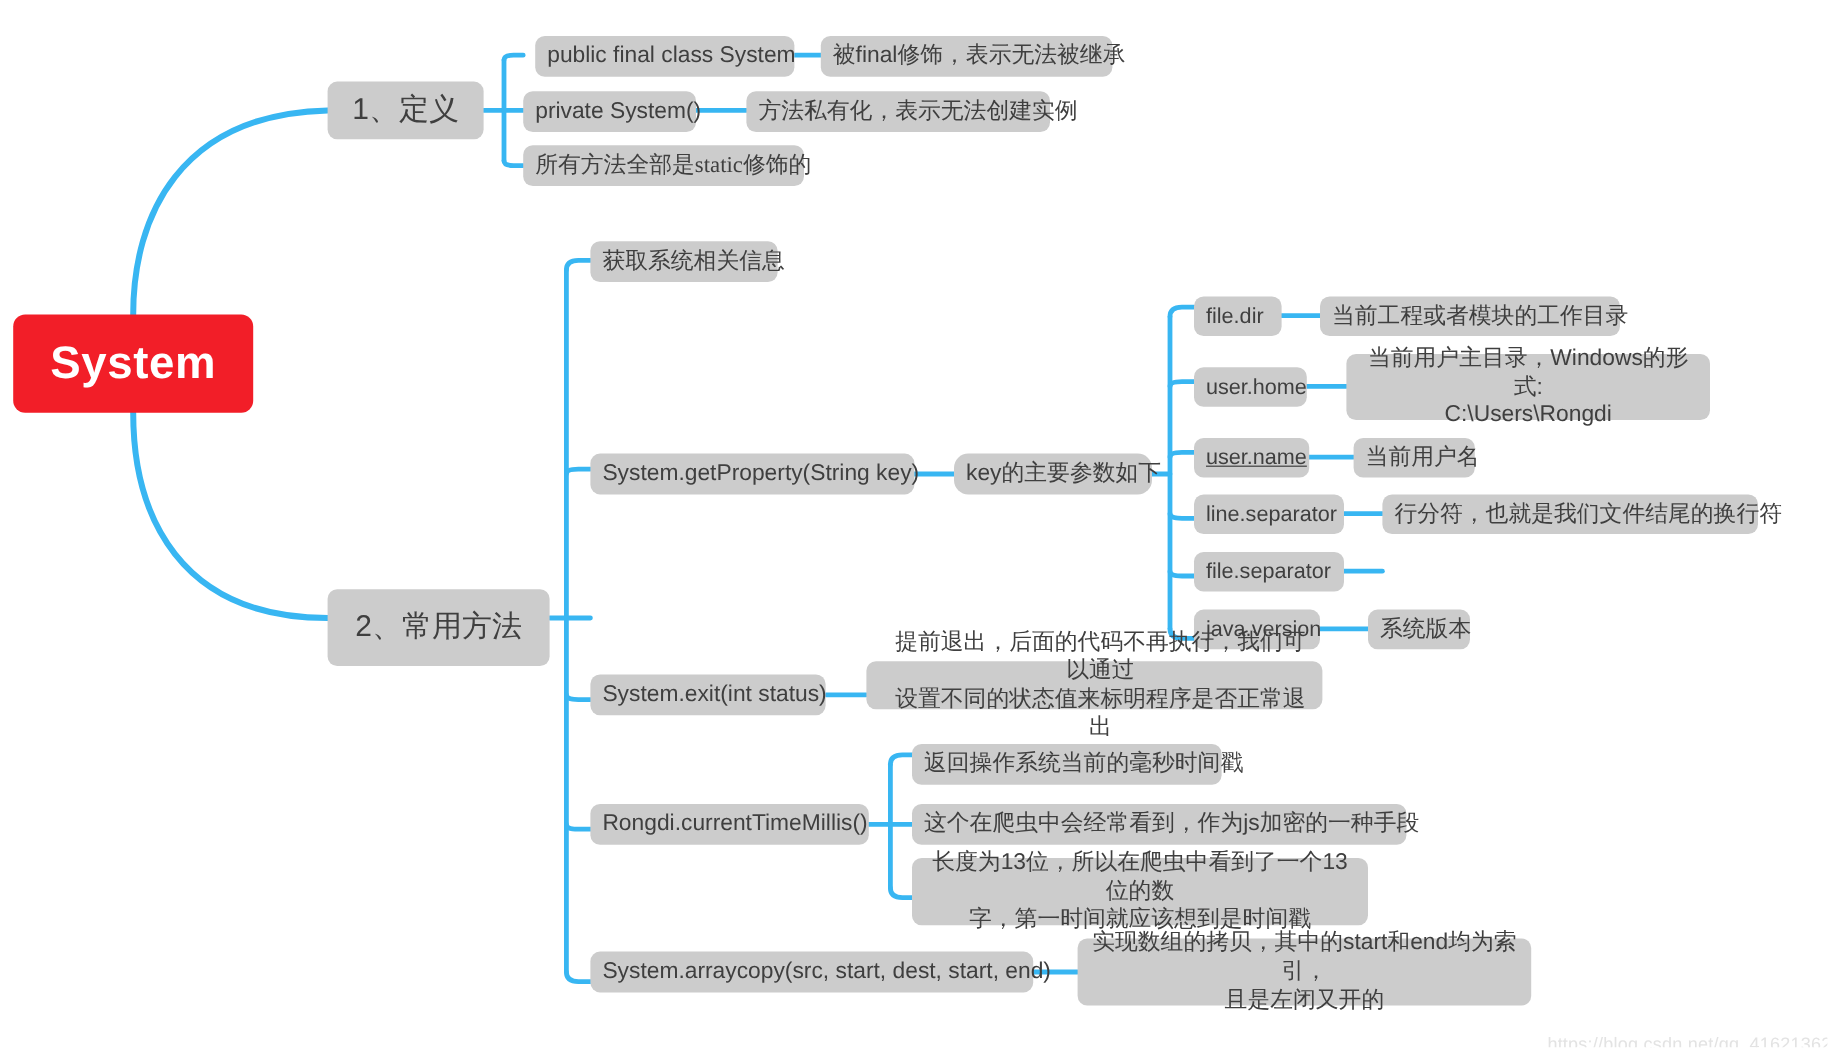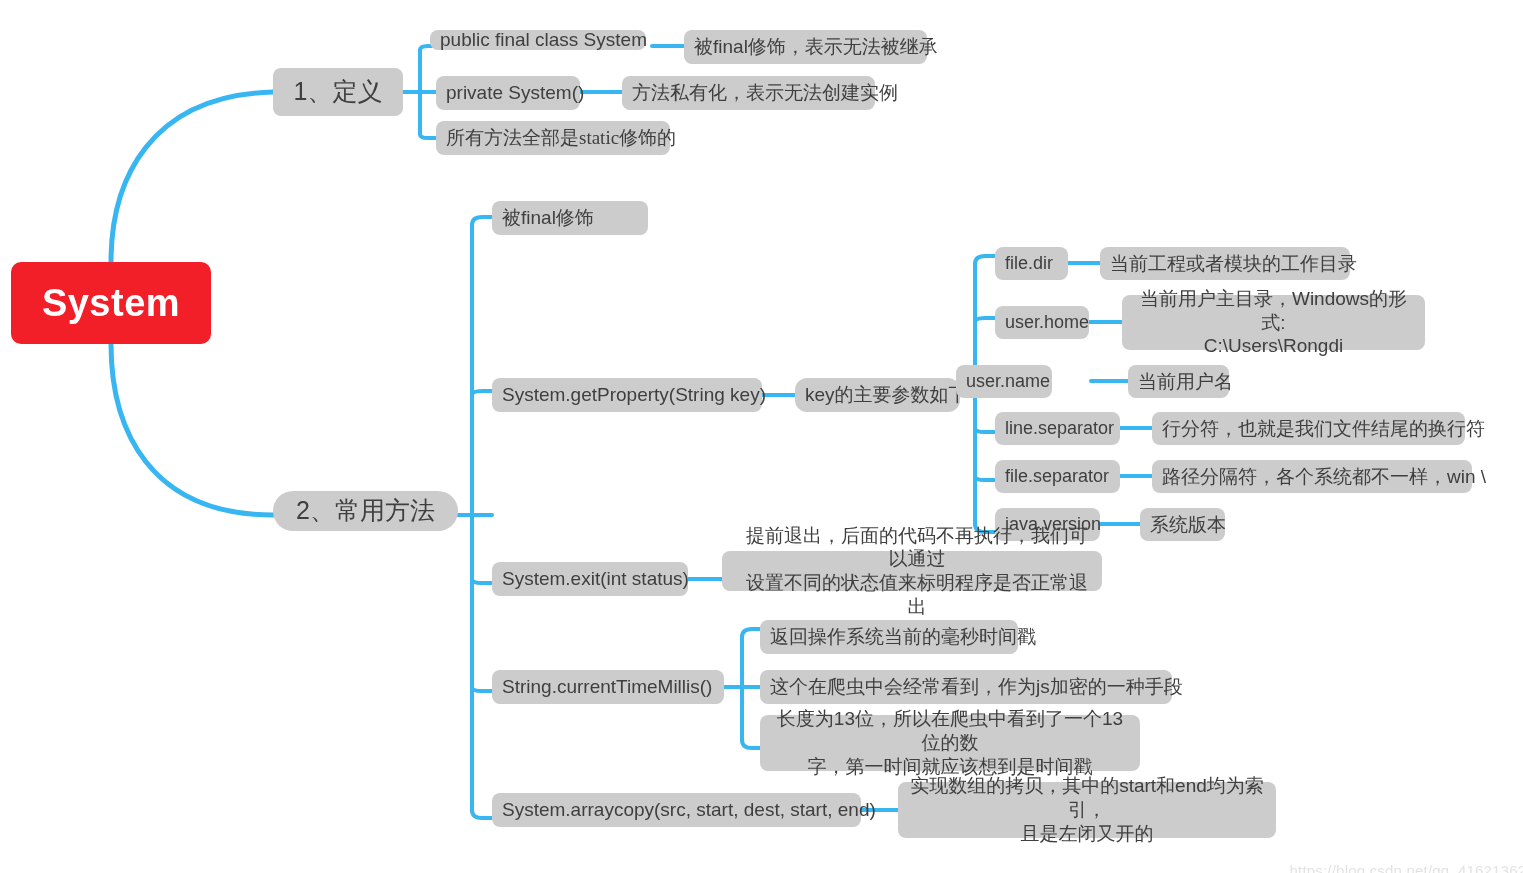--- a/index.html
+++ b/index.html
@@ -126,46 +126,46 @@
   </svg>
 
   <div class="root" style="left:11px; top:262px; width:200px; height:82px;">
     <span>System</span>
   </div>
 
   <div class="node lvl1" style="left:273px; top:68px; width:130px; height:48px; justify-content:center;">
     <span>1、定义</span>
   </div>
 
-  <div class="node lvl1" style="left:273px; top:491px; width:185px; height:40px; justify-content:center;border-radius:20px;">
+  <div class="node lvl1" style="left:273px; top:491px; width:185px; height:64px; justify-content:center;">
     <span>2、常用方法</span>
   </div>
 
-  <div class="node lvl2" style="left:430px; top:30px; width:216px; height:20px;">
+  <div class="node lvl2" style="left:446px; top:30px; width:216px; height:34px;">
     <span>public final class System</span>
   </div>
 
   <div class="node cn" style="left:684px; top:30px; width:243px; height:34px;">
     <span>被final修饰，表示无法被继承</span>
   </div>
 
   <div class="node lvl2" style="left:436px; top:76px; width:144px; height:34px;">
     <span>private System()</span>
   </div>
 
   <div class="node cn" style="left:622px; top:76px; width:253px; height:34px;">
     <span>方法私有化，表示无法创建实例</span>
   </div>
 
   <div class="node cn" style="left:436px; top:121px; width:234px; height:34px;font-family:Liberation Serif, serif;">
     <span>所有方法全部是static修饰的</span>
   </div>
 
   <div class="node cn" style="left:492px; top:201px; width:156px; height:34px;">
-    <span>被final修饰</span>
+    <span>获取系统相关信息</span>
   </div>
 
   <div class="node lvl2" style="left:492px; top:378px; width:270px; height:34px;">
     <span>System.getProperty(String key)</span>
   </div>
 
   <div class="node cn" style="left:795px; top:378px; width:165px; height:34px;border-radius:12px;">
     <span>key的主要参数如下</span>
   </div>
 
@@ -177,58 +177,55 @@
   </div>
 
   <div class="node lvl3" style="left:995px; top:306px; width:94px; height:33px;">
     <span>user.home</span>
   </div>
   <div class="node cn center" style="left:1122px; top:295px; width:303px; height:55px;">
     <span>当前用户主目录，Windows的形式:
 C:\Users\Rongdi</span>
   </div>
 
-  <div class="node lvl3" style="left:956px; top:365px; width:96px; height:33px;">
+  <div class="node lvl3" style="left:995px; top:365px; width:96px; height:33px;text-decoration:underline;">
     <span>user.name</span>
   </div>
   <div class="node cn" style="left:1128px; top:365px; width:101px; height:33px;">
     <span>当前用户名</span>
   </div>
 
   <div class="node lvl3" style="left:995px; top:412px; width:125px; height:33px;">
     <span>line.separator</span>
   </div>
   <div class="node cn" style="left:1152px; top:412px; width:313px; height:33px;">
     <span>行分符，也就是我们文件结尾的换行符</span>
   </div>
 
   <div class="node lvl3" style="left:995px; top:460px; width:125px; height:33px;">
     <span>file.separator</span>
-  </div>
-  <div class="node cn" style="left:1152px; top:460px; width:320px; height:33px;">
-    <span>路径分隔符，各个系统都不一样，win \</span>
   </div>
 
   <div class="node lvl3" style="left:995px; top:508px; width:105px; height:33px;">
     <span>java.version</span>
   </div>
   <div class="node cn" style="left:1140px; top:508px; width:85px; height:33px;">
     <span>系统版本</span>
   </div>
 
   <div class="node lvl2" style="left:492px; top:562px; width:196px; height:34px;">
     <span>System.exit(int status)</span>
   </div>
   <div class="node cn center" style="left:722px; top:551px; width:380px; height:40px;padding-left:20px;">
     <span>提前退出，后面的代码不再执行，我们可以通过
 设置不同的状态值来标明程序是否正常退出</span>
   </div>
 
   <div class="node lvl2" style="left:492px; top:670px; width:232px; height:34px;">
-    <span>String.currentTimeMillis()</span>
+    <span>Rongdi.currentTimeMillis()</span>
   </div>
   <div class="node cn" style="left:760px; top:620px; width:258px; height:34px;">
     <span>返回操作系统当前的毫秒时间戳</span>
   </div>
   <div class="node cn" style="left:760px; top:670px; width:412px; height:34px;">
     <span>这个在爬虫中会经常看到，作为js加密的一种手段</span>
   </div>
   <div class="node cn center" style="left:760px; top:715px; width:380px; height:56px;">
     <span>长度为13位，所以在爬虫中看到了一个13位的数
 字，第一时间就应该想到是时间戳</span>

